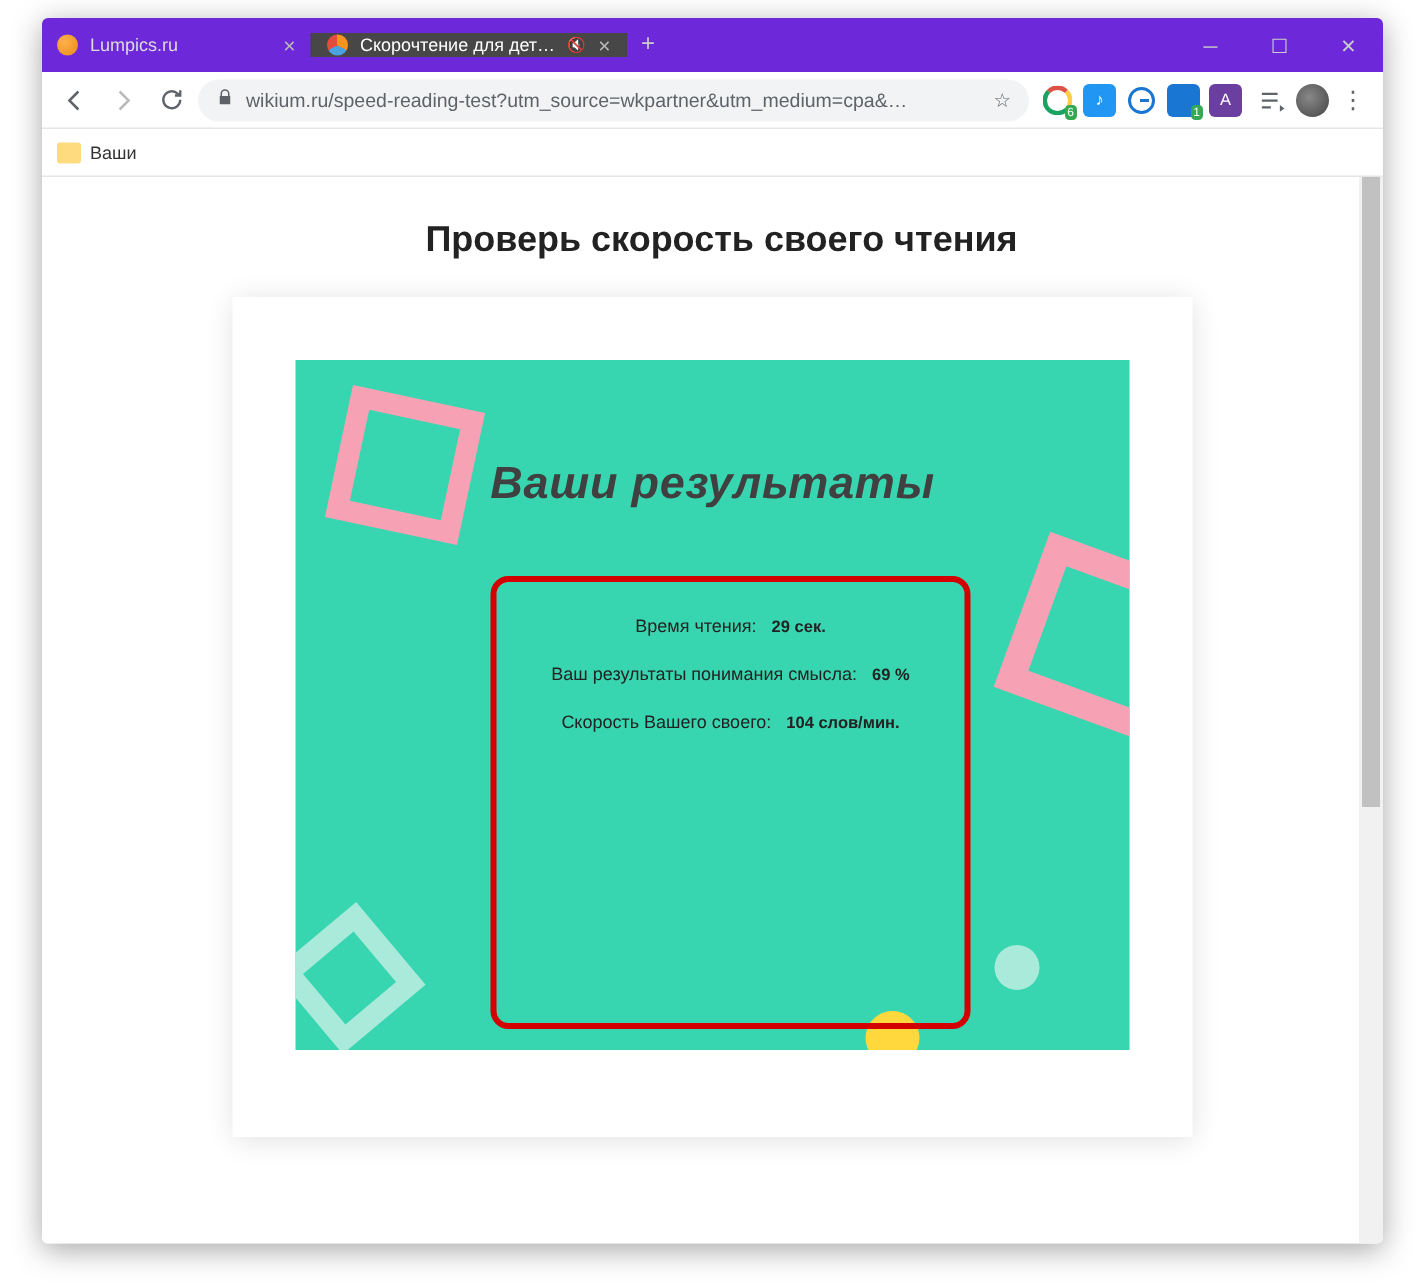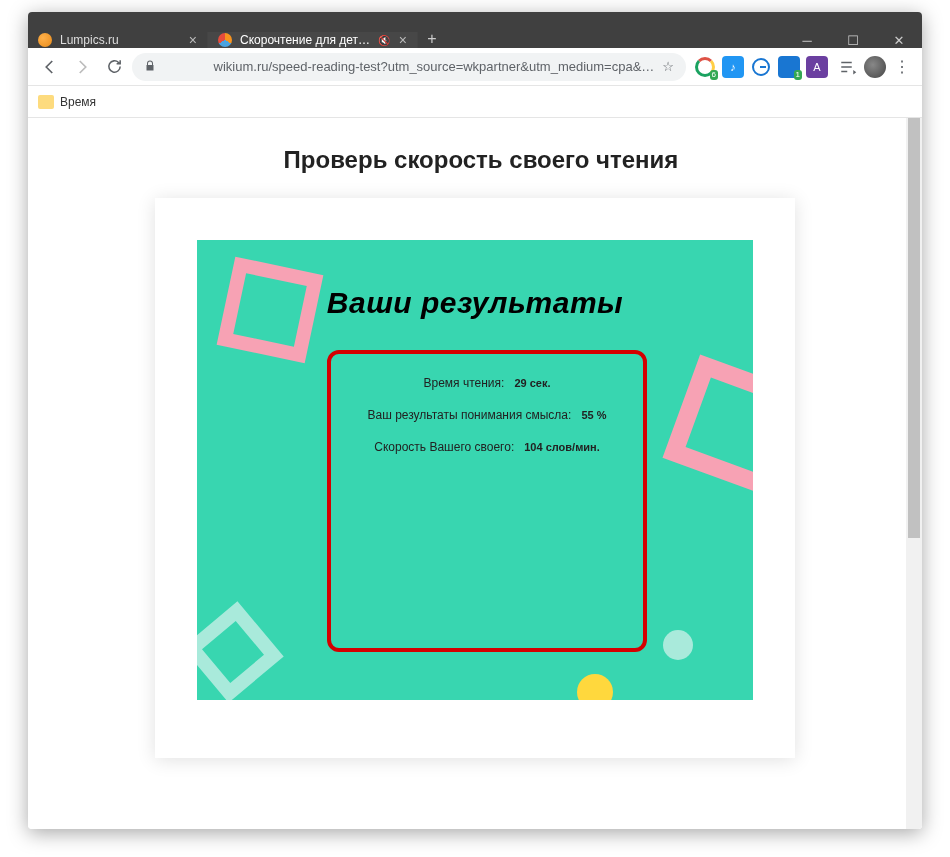--- a/index.html
+++ b/index.html
@@ -2,40 +2,40 @@
 <html><head>
 <meta charset="utf-8">
 <style>
 * { margin: 0; padding: 0; box-sizing: border-box; font-family: Arial, sans-serif; }
 body { background: #fff; width: 950px; height: 857px; overflow: hidden; position: relative; }
 
 
 .browser-shadow { position: absolute; top: 12px; left: 28px; right: 28px; bottom: 28px; background: #fff; box-shadow: 0 4px 20px rgba(0,0,0,0.35); border-radius: 4px; overflow: hidden; }
 
 
-.titlebar { height: 36px; background: #404040; display: flex; align-items: flex-end; }
+.titlebar { height: 36px; background: #6d28d9; display: flex; align-items: center; }
 .tab { display: flex; align-items: center; padding: 0 10px; gap: 8px; font-size: 12px; color: #ddd; border-right: 1px solid #444; min-width: 180px; max-width: 210px; overflow: hidden; }
 .tab.active { background: #474747; color: #fff; }
 .tab .favicon { width: 14px; height: 14px; flex-shrink: 0; }
 .tab .favicon.orange { background: radial-gradient(circle at 35% 35%, #ffb04a, #e88b1a); border-radius: 50%; }
 .tab .favicon.wikium { background: conic-gradient(#f7931e 0 120deg, #4aa3e0 120deg 240deg, #e64c3c 240deg 360deg); border-radius: 50%; }
 .tab .tabtitle { white-space: nowrap; overflow: hidden; text-overflow: ellipsis; flex: 1; }
 .tab .mute { color: #bbb; font-size: 10px; }
 .tab .close { color: #bbb; font-size: 14px; cursor: pointer; }
 .newtab { width: 28px; display: flex; align-items: center; justify-content: center; color: #ccc; font-size: 16px; cursor: pointer; }
 .winctrls { margin-left: auto; display: flex; }
 .winctrls div { width: 46px; display: flex; align-items: center; justify-content: center; color: #ccc; font-size: 13px; cursor: pointer; }
 
 
 .addressrow { height: 38px; background: #fff; display: flex; align-items: center; padding: 0 8px; gap: 4px; border-bottom: 1px solid #e5e5e5; }
 .navbtn { width: 28px; height: 28px; display: flex; align-items: center; justify-content: center; color: #5f6368; cursor: pointer; border-radius: 50%; }
 .navbtn.disabled { color: #bbb; }
 .addrbar { flex: 1; height: 28px; background: #f1f3f4; border-radius: 14px; display: flex; align-items: center; padding: 0 12px; gap: 8px; font-size: 13px; color: #5f6368; }
 .addrbar .lock { font-size: 11px; color: #5f6368; }
-.addrbar .url { flex: 1; white-space: nowrap; overflow: hidden; text-overflow: ellipsis; text-align: right; }
+.addrbar .url { flex: 1; white-space: nowrap; overflow: hidden; text-overflow: ellipsis; }
 .addrbar .star { color: #5f6368; }
 .exticons { display: flex; gap: 6px; align-items: center; padding: 0 4px; }
 .ext { width: 22px; height: 22px; border-radius: 4px; display: flex; align-items: center; justify-content: center; font-size: 11px; color: #fff; cursor: pointer; position: relative; }
 .ext.e1 { background: #fff; border-radius:50%;}
 .ext.e1::before{content:"";position:absolute;width:14px;height:14px;border:3px solid #1aa260;border-top-color:#de5246;border-right-color:#ffce44;border-radius:50%;}
 .ext.e2 { background: #2196f3; }
 .ext.e3 { background: #fff; }
 .ext.e3::before{content:"";width:14px;height:14px;border:2px solid #1976d2;border-radius:50%;position:absolute;}
 .ext.e3::after{content:"";width:6px;height:2px;background:#1976d2;position:absolute;left:10px;top:10px;}
 .ext.e4 { background: #1976d2; }
@@ -61,23 +61,23 @@
 
 
 .sq { position: absolute; border: 14px solid; background: transparent; }
 .sq1 { width: 90px; height: 90px; border-color: #f7a2b4; top: 25px; left: 28px; transform: rotate(12deg); }
 .sq2 { width: 72px; height: 72px; border-color: #a9eadb; bottom: 12px; left: 0px; transform: rotate(50deg); }
 .sq3 { width: 110px; height: 110px; border-color: #f7a2b4; top: 130px; right: -35px; transform: rotate(20deg); border-width: 18px; }
 .circ { position: absolute; border-radius: 50%; }
 .c1 { width: 30px; height: 30px; background: #a9eadb; bottom: 40px; right: 60px; }
 .c2 { width: 36px; height: 36px; background: #ffd83d; bottom: -10px; right: 140px; }
 
-.hero h2 { text-align: center; font-size: 30px; font-weight: 800; color: #000000; font-style: italic; padding-top: 46px; letter-spacing: 0.5px; }
+.hero h2 { text-align: center; font-size: 30px; font-weight: 800; color: #404040; font-style: italic; padding-top: 66px; letter-spacing: 0.5px; }
 
-.resultbox { position: absolute; top: 110px; left: 130px; width: 320px; height: 302px; border: 4px solid #d40000; border-radius: 12px; padding: 22px 12px 12px; }
+.resultbox { position: absolute; top: 144px; left: 130px; width: 320px; height: 302px; border: 4px solid #d40000; border-radius: 12px; padding: 22px 12px 12px; }
 .resline { display: flex; align-items: baseline; justify-content: center; gap: 10px; margin-bottom: 18px; }
 .resline .lbl { font-size: 12px; color: #222; }
 .resline .val { font-size: 11px; font-weight: 700; color: #222; }
 
 .nextbtn { position: absolute; bottom: 18px; left: 50%; transform: translateX(-50%); width: 130px; height: 36px; background: linear-gradient(#1c8ff0, #0f7bdc); border-radius: 18px; color: #fff; font-size: 12px; font-weight: 700; letter-spacing: 1px; display: flex; align-items: center; justify-content: center; cursor: pointer; border: none; }
 
 </style>
 </head>
 <body>
 
@@ -145,21 +145,21 @@
           <path d="M3 6h14M3 12h14M3 18h8"></path>
           <path d="M19 16l4 3-4 3v-6z" fill="#5f6368" stroke="none"></path>
         </svg>
     </div>
     <div class="avatar"></div>
     <div class="menu3">⋮</div>
   </div>
 
   <div class="bookmarks">
     <div class="bmicon"></div>
-    <span>Время</span>
+    <span>Ваши</span>
   </div>
 
   <div class="viewport">
     <div class="scrollbar">
       <div class="scrollthumb"></div>
     </div>
 
     <h1 class="pageheading">Проверь скорость своего чтения</h1>
 
     <div class="card">
@@ -172,21 +172,21 @@
 
         <h2>Ваши результаты</h2>
 
         <div class="resultbox">
           <div class="resline">
             <span class="lbl">Время чтения:</span>
             <span class="val">29 сек.</span>
           </div>
           <div class="resline">
             <span class="lbl">Ваш результаты понимания смысла:</span>
-            <span class="val">55 %</span>
+            <span class="val">69 %</span>
           </div>
           <div class="resline">
             <span class="lbl">Скорость Вашего своего:</span>
             <span class="val">104 слов/мин.</span>
           </div>
 
         </div>
       </div>
     </div>
   </div>

